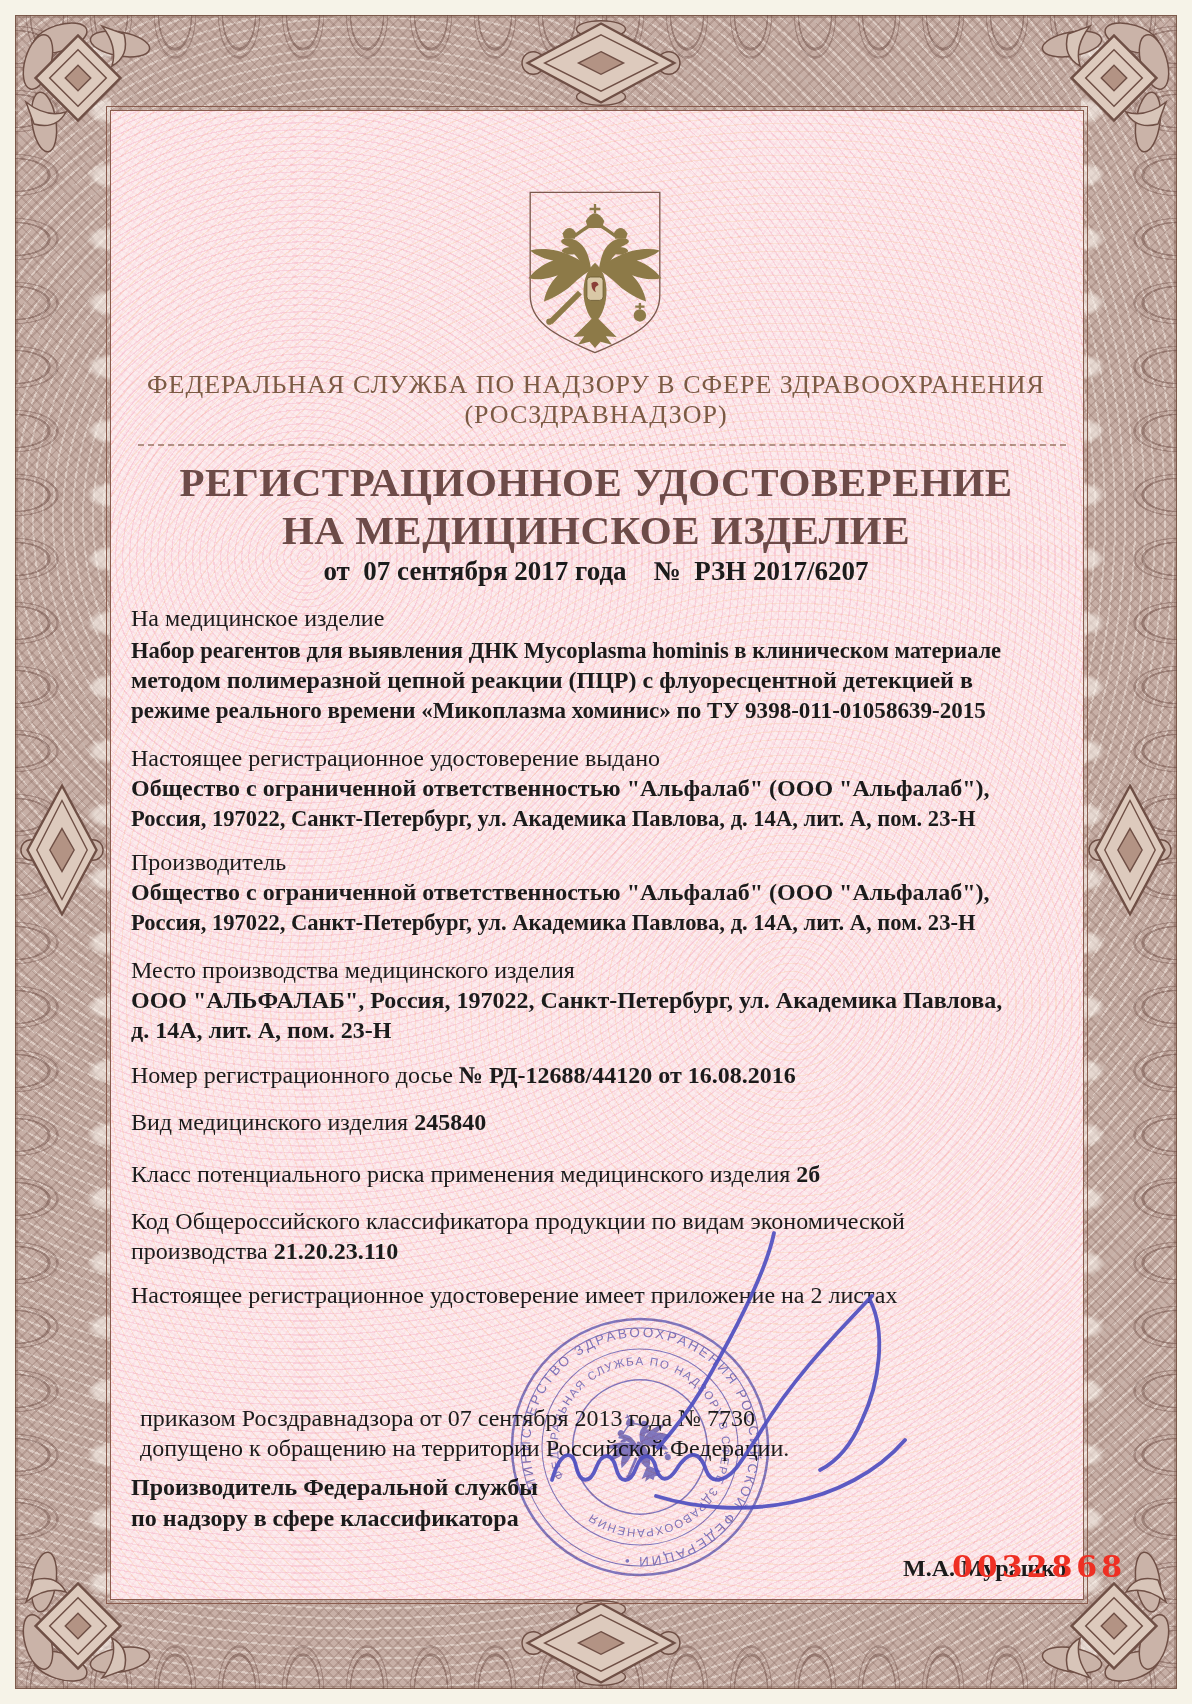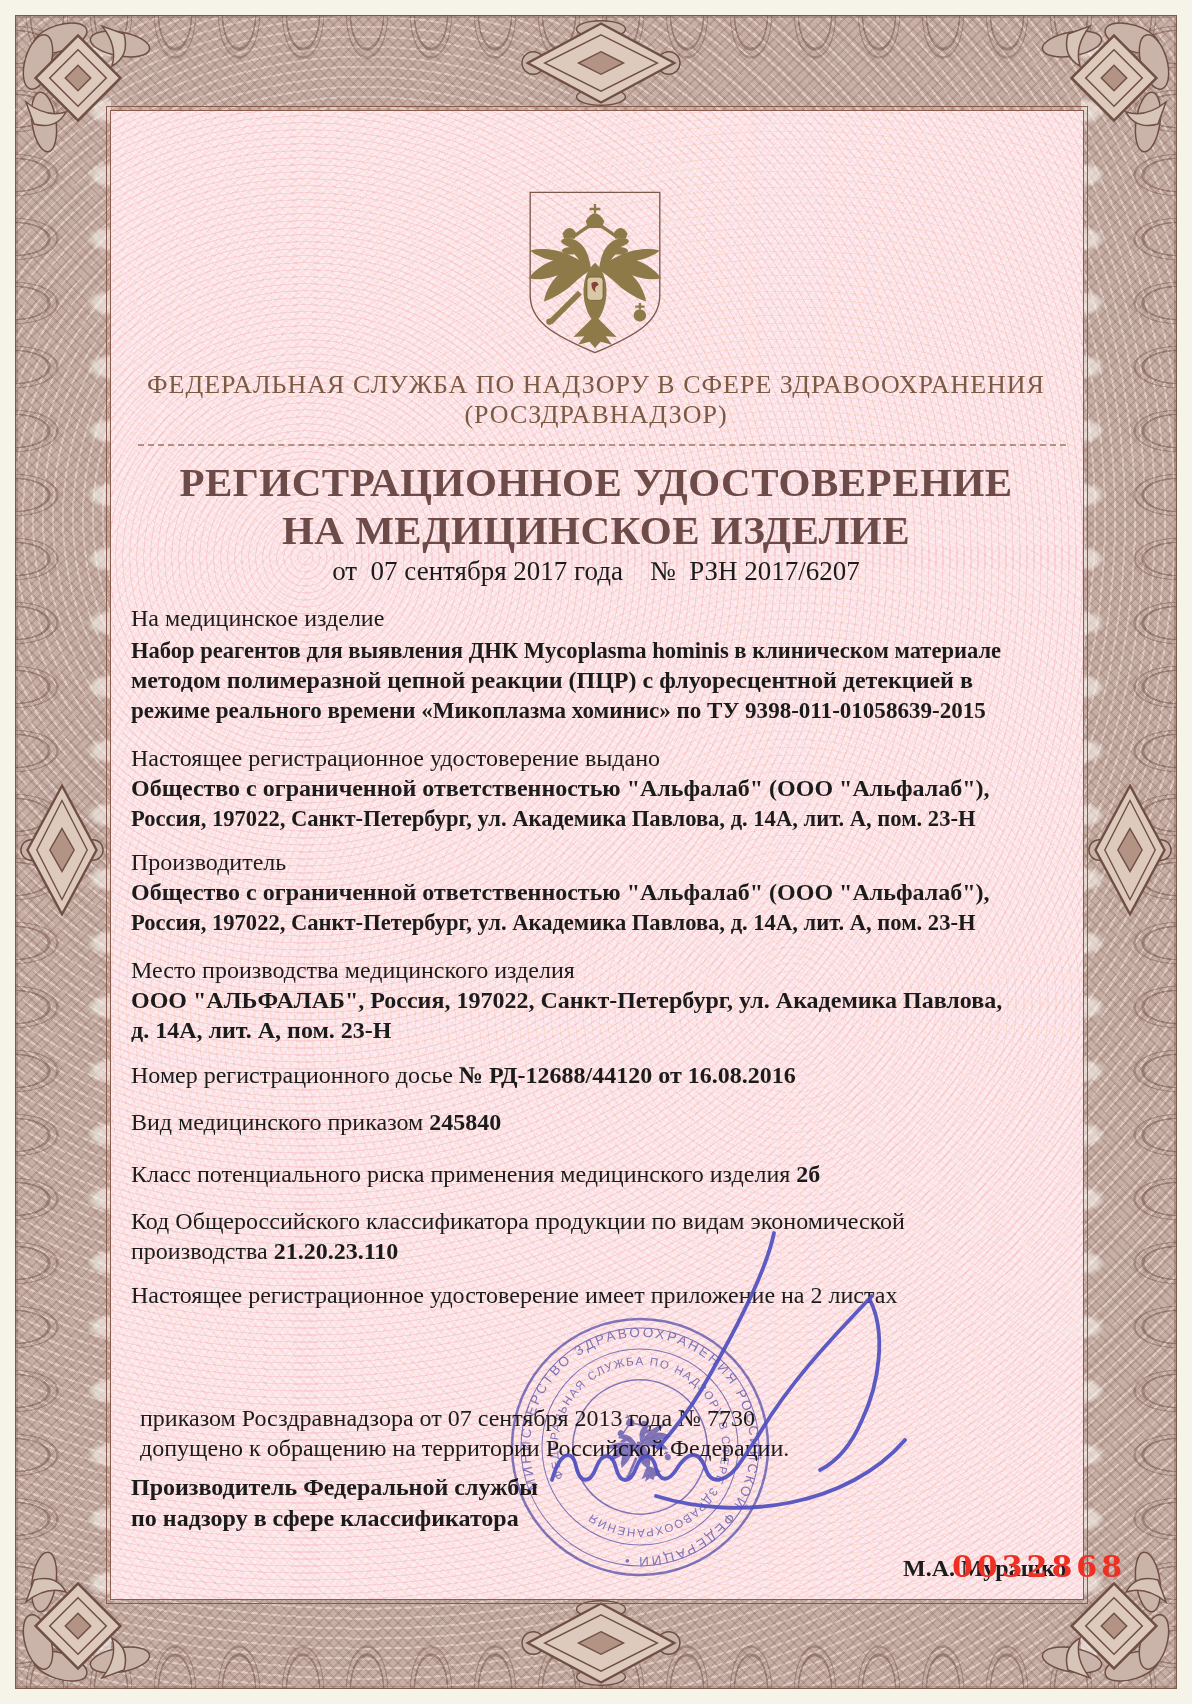--- a/index.html
+++ b/index.html
@@ -40,21 +40,21 @@
     border:1px solid #8a5c4e;outline:1px solid #8a5c4e;outline-offset:3px;}
 
   
   .t{position:absolute;left:131px;font-size:24px;line-height:1.18;color:#1b1b1b;white-space:nowrap;}
   .b{font-weight:bold;}
   .sq94{transform:scaleX(.94);transform-origin:0 50%;}
   .sq96{transform:scaleX(.96);transform-origin:0 50%;}
   .center{left:0;width:1192px;text-align:center;white-space:pre;}
   .authority{color:#7b5a44;font-size:26px;letter-spacing:1px;}
   .cert-title{color:#6d4b48;font-size:41px;font-weight:bold;letter-spacing:.5px;}
-  .date-line{font-size:27px;font-weight:normal;}
+  .date-line{font-size:27px;font-weight:bold;}
   .rule{position:absolute;left:138px;width:928px;border-top:2px dashed rgba(138,102,82,.65);}
   .serial{position:absolute;left:952px;top:1549px;font-family:"DejaVu Serif",serif;
           font-size:30px;font-weight:bold;letter-spacing:4px;color:#ee2f23;}
   .stamp{position:absolute;left:505px;top:1312px;mix-blend-mode:multiply;opacity:.85;}
   .sig{position:absolute;left:520px;top:1185px;}
 </style>
 </head>
 <body>
 
 <div class="page">
@@ -181,21 +181,21 @@
   <div class="t" style="top:848px">Производитель</div>
   <div class="t b" style="top:878px">Общество с ограниченной ответственностью "Альфалаб" (ООО "Альфалаб"),</div>
   <div class="t b sq94" style="top:908px">Россия, 197022, Санкт-Петербург, ул. Академика Павлова, д. 14А, лит. А, пом. 23-Н</div>
 
   <div class="t" style="top:956px">Место производства медицинского изделия</div>
   <div class="t b" style="top:986px">ООО "АЛЬФАЛАБ", Россия, 197022, Санкт-Петербург, ул. Академика Павлова,</div>
   <div class="t b" style="top:1016px">д. 14А, лит. А, пом. 23-Н</div>
 
   <div class="t" style="top:1061px"><span>Номер регистрационного досье </span><span class="b">№ РД-12688/44120 от 16.08.2016</span></div>
 
-  <div class="t" style="top:1108px"><span>Вид медицинского приказом </span><span class="b">245840</span></div>
+  <div class="t" style="top:1108px"><span>Вид медицинского изделия </span><span class="b">245840</span></div>
 
   <div class="t" style="top:1160px"><span>Класс потенциального риска применения медицинского изделия </span><span class="b">2б</span></div>
 
   <div class="t" style="top:1207px">Код Общероссийского классификатора продукции по видам экономической</div>
   <div class="t" style="top:1237px"><span>производства </span><span class="b">21.20.23.110</span></div>
 
   <div class="t" style="top:1281px">Настоящее регистрационное удостоверение имеет приложение на 2 листах</div>
 
   <div class="t" style="left:140px;top:1404px">приказом Росздравнадзора от 07 сентября 2013 года № 7730</div>
   <div class="t" style="left:140px;top:1434px">допущено к обращению на территории Российской Федерации.</div>

